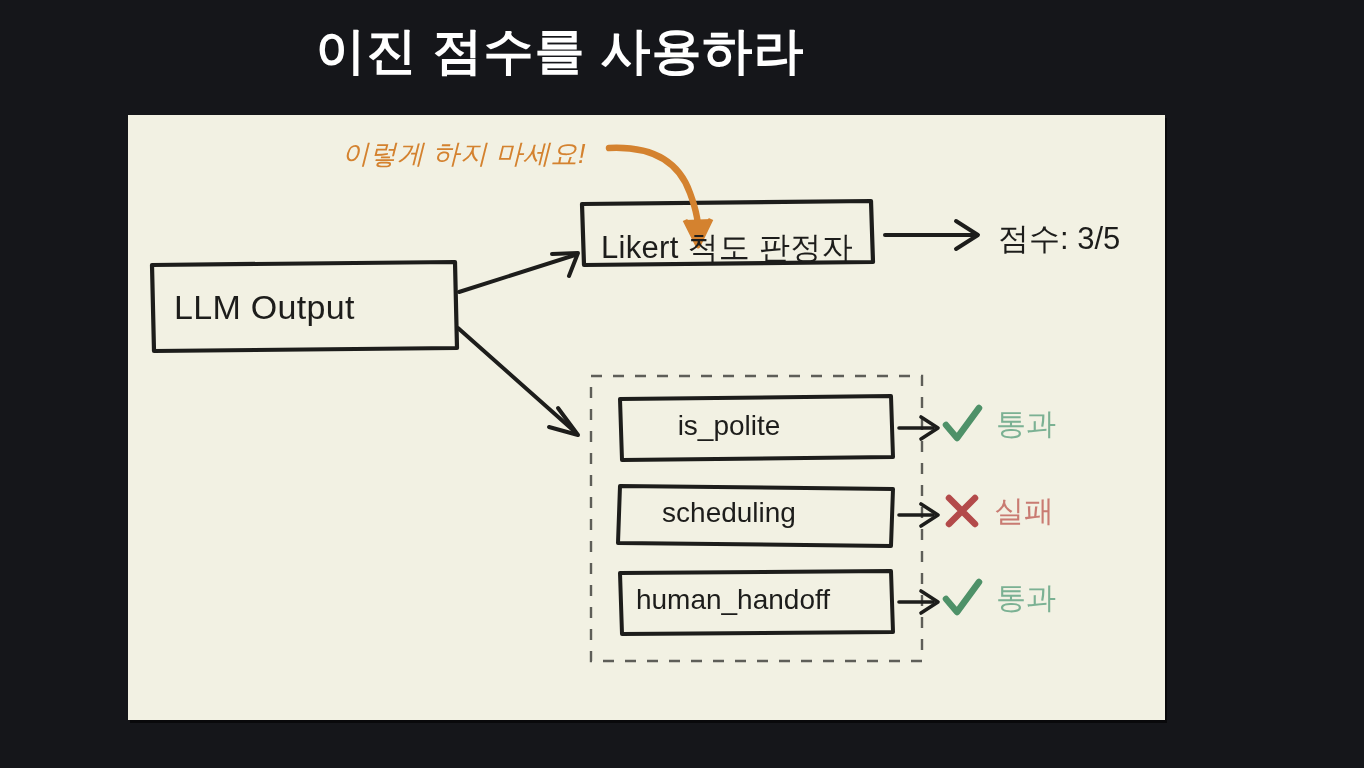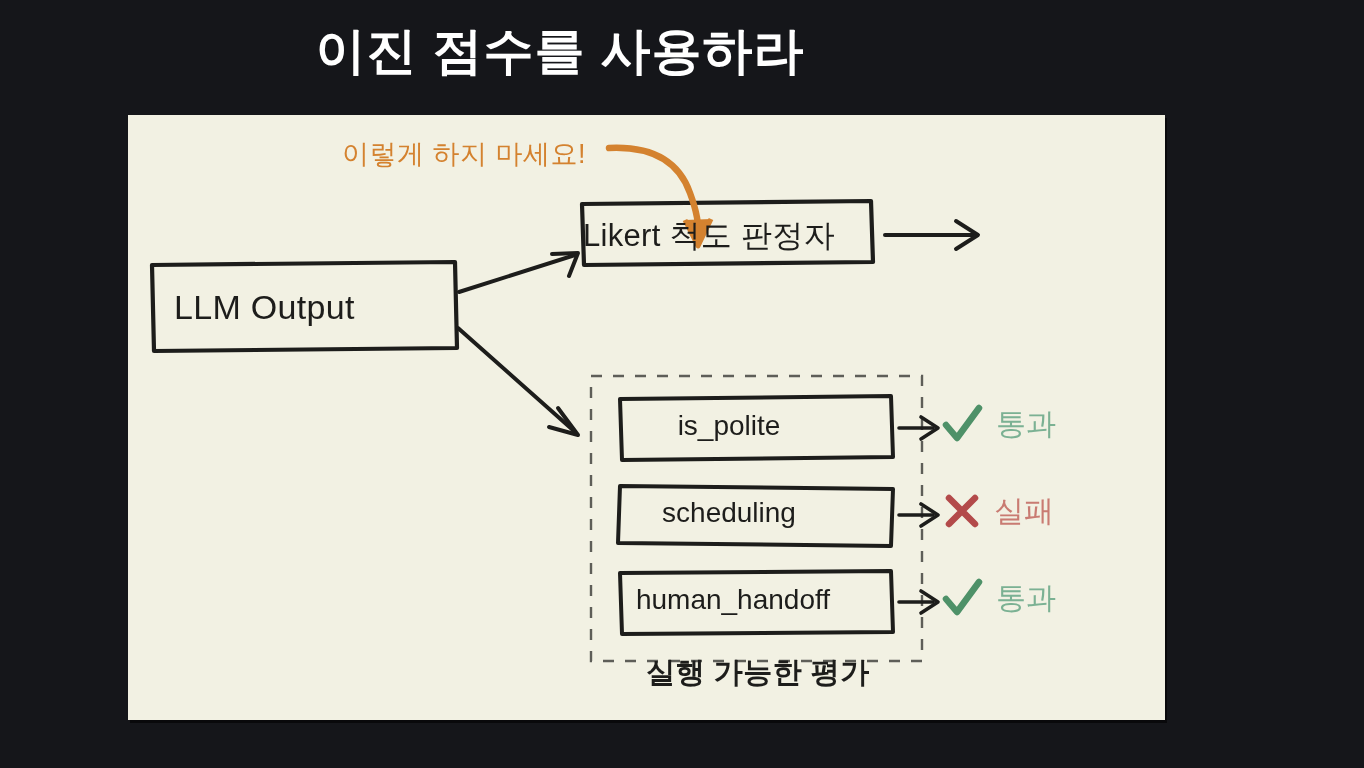--- a/index.html
+++ b/index.html
@@ -73,37 +73,38 @@
 
   #llm-output-text {
     left: 46px;
     top: 173px;
     width: 282px;
     font-size: 34px;
   }
 
   #likert-text {
     left: 455px;
-    top: 100px;
+    top: 112px;
     width: 288px;
-    text-align: left;
+    text-align: center;
     font-size: 31px;
   }
 
   #score-text {
     left: 870px;
     top: 103px;
     font-size: 31px;
   }
 
   #annotation-text {
     left: 214px;
     top: 21px;
     color: #d4822f;
     font-size: 27px;
+    font-style: italic;
     letter-spacing: 0.5px;
   }
 
   .check-label {
     left: 492px;
     width: 218px;
     text-align: center;
     font-size: 28px;
   }
 
@@ -210,20 +211,21 @@
         <path d="M793 476 L810 487 L793 498" fill="none" stroke="#1d1d1b" stroke-width="3.6" stroke-linecap="round" stroke-linejoin="round"></path>
       </g>
     </svg>
 
     <div class="lbl node-text" id="llm-output-text">LLM Output</div>
 
     <div class="lbl" id="annotation-text">이렇게 하지 마세요!</div>
 
     <div class="lbl node-text" id="likert-text">Likert 척도 판정자</div>
 
+    <div class="lbl" id="score-text">점수: 3/5</div>
 
     <div class="lbl check-label" id="check-text-0">is_polite</div>
     <div class="lbl check-label" id="check-text-1">scheduling</div>
     <div class="lbl check-label" id="check-text-2">human_handoff</div>
 
     <div class="verdict" id="verdict-0">
       <svg class="verdict-mark" viewBox="0 0 44 44">
         <path d="M6 23 L17 36 L39 6" fill="none" stroke="#4e9168" stroke-width="6.5" stroke-linecap="round" stroke-linejoin="round"></path>
       </svg>
       <span class="verdict-word" style="color:#7bb193">통과</span>
@@ -236,16 +238,15 @@
       <span class="verdict-word" style="color:#c97b72">실패</span>
     </div>
 
     <div class="verdict" id="verdict-2">
       <svg class="verdict-mark" viewBox="0 0 44 44">
         <path d="M6 23 L17 36 L39 6" fill="none" stroke="#4e9168" stroke-width="6.5" stroke-linecap="round" stroke-linejoin="round"></path>
       </svg>
       <span class="verdict-word" style="color:#7bb193">통과</span>
     </div>
 
-    <div class="lbl" id="group-caption">실행 가능한 평가</div>
 
   </div>
 </div>
 
 </body></html>

